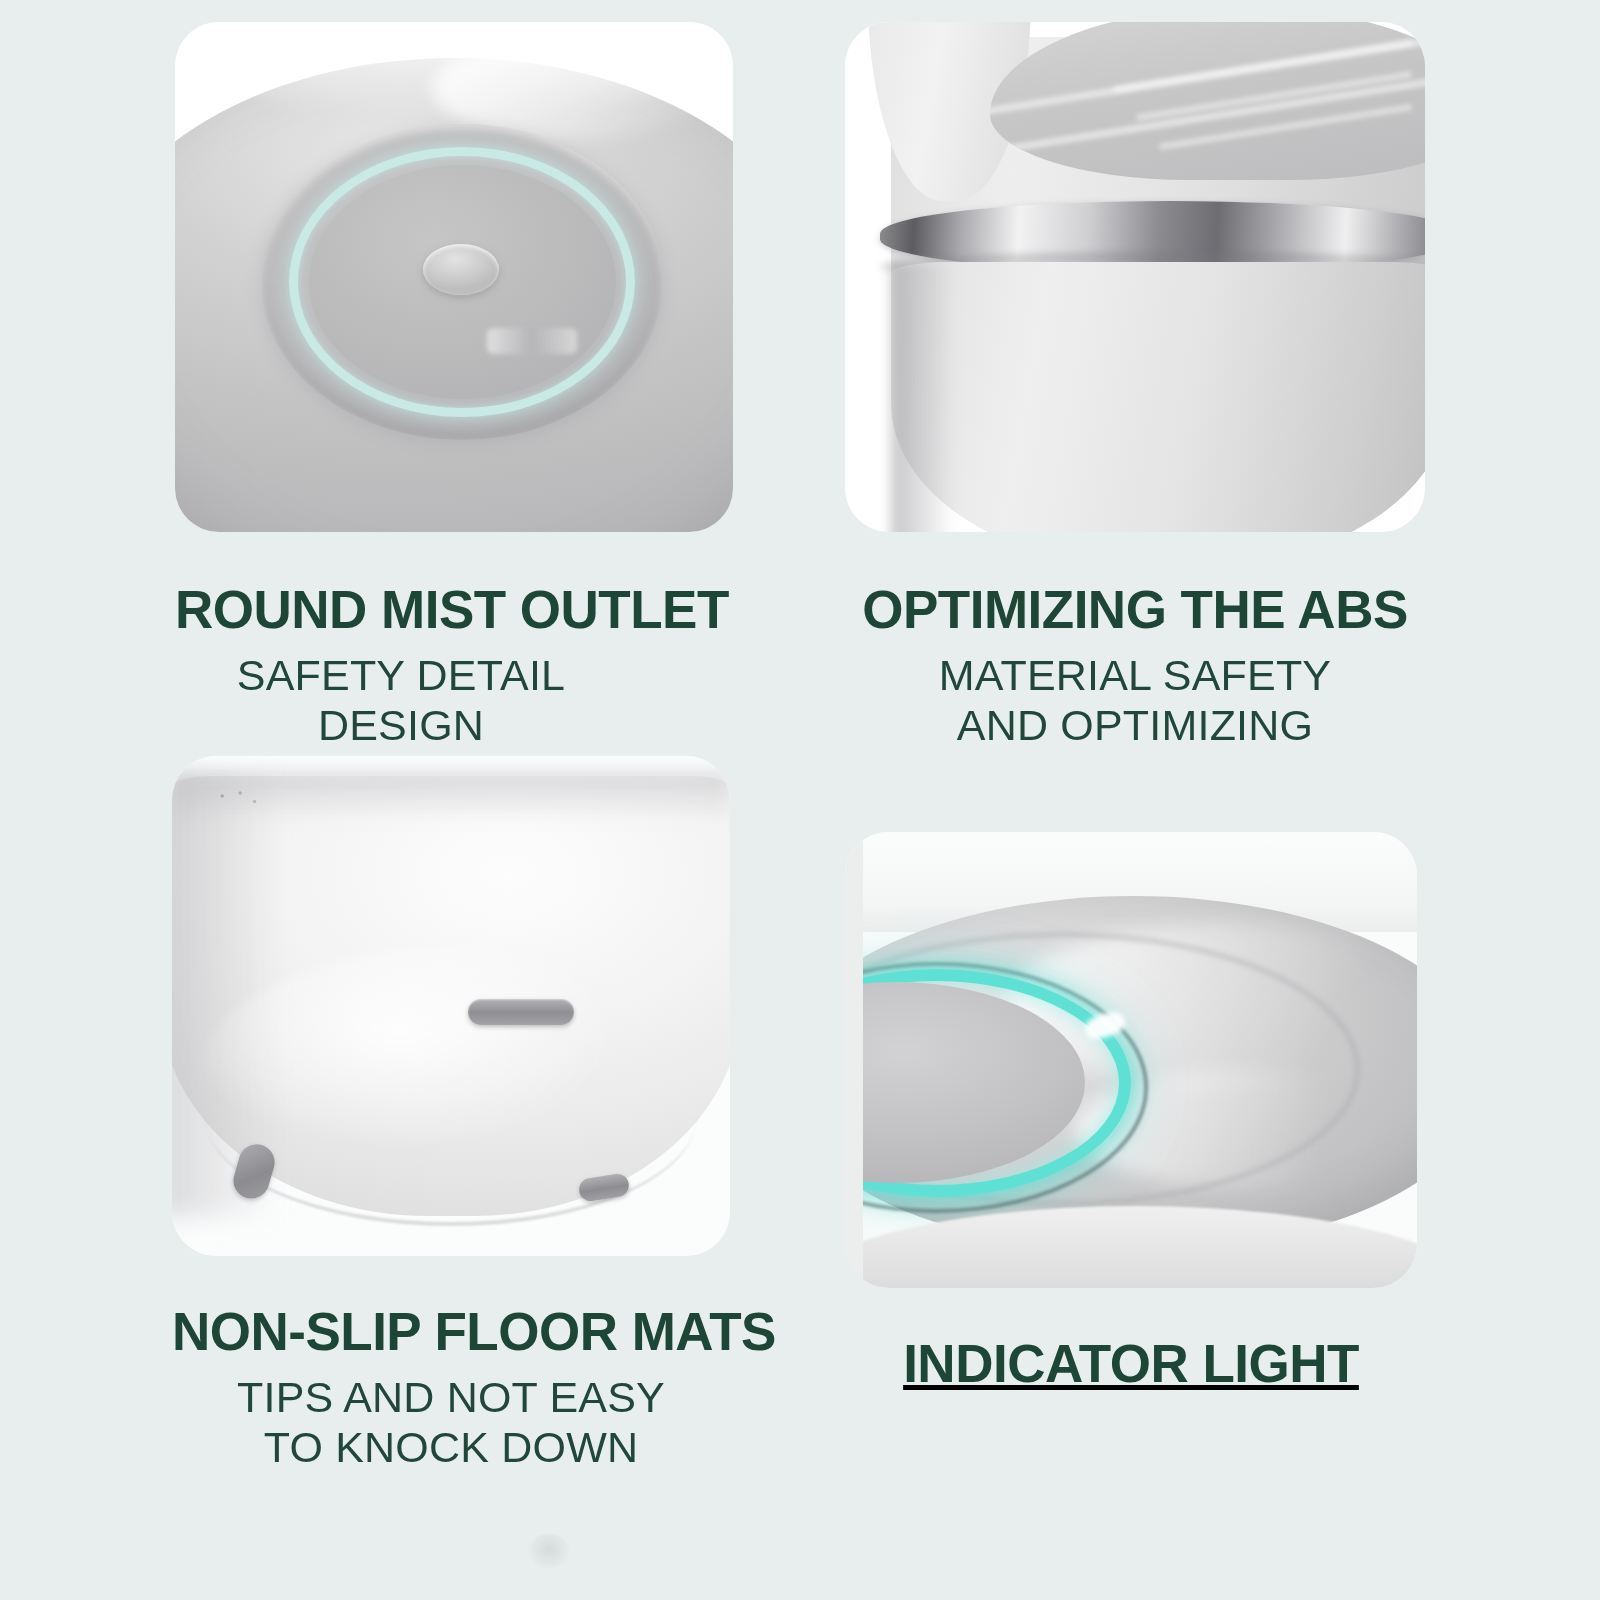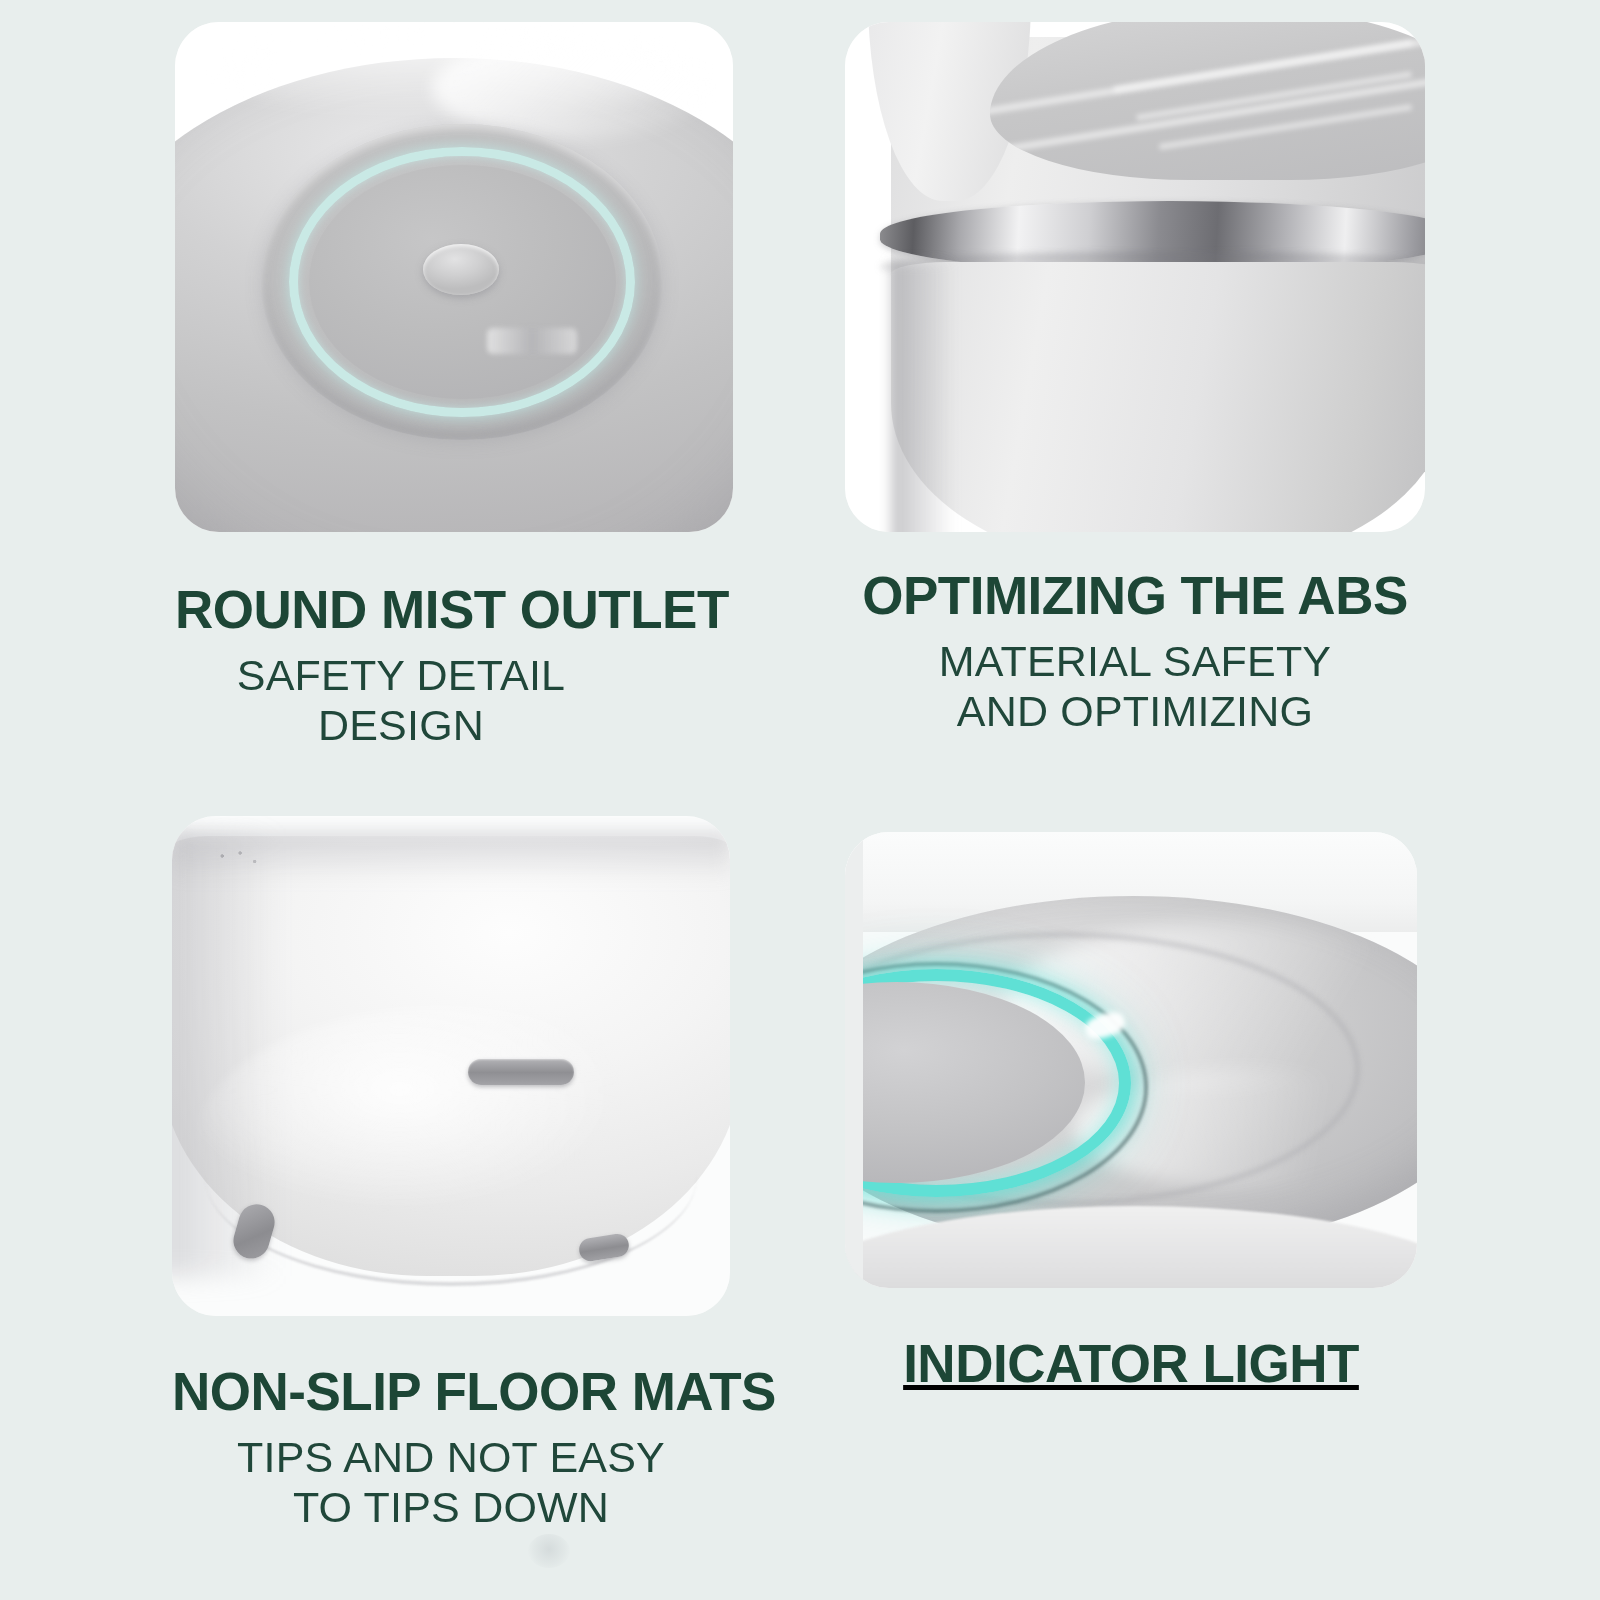--- a/index.html
+++ b/index.html
@@ -51,23 +51,23 @@
     margin-top: 14px;
   }
 
   
   #cell-1 { left: 175px;  top: 22px; width: 452px; }
   #cell-1 .card { width: 558px; height: 510px; }
   #cell-1 .caption { margin-top: 50px; }
 
   #cell-2 { left: 845px;  top: 22px; width: 580px; }
   #cell-2 .card { width: 580px; height: 510px; }
-  #cell-2 .caption { margin-top: 36px; }
-
-  #cell-3 { left: 172px;  top: 816px; width: 558px; }
+  #cell-2 .caption { margin-top: 50px; }
+
+  #cell-3 { left: 172px;  top: 756px; width: 558px; }
   #cell-3 .card { width: 558px; height: 500px; }
   #cell-3 .caption { margin-top: 48px; }
 
   #cell-4 { left: 845px;  top: 832px; width: 572px; text-decoration: underline; }
   #cell-4 .card { width: 572px; height: 456px; }
   #cell-4 .caption { margin-top: 48px; }
 
   
   .ph1 {
     position: absolute; inset: 0;
@@ -466,21 +466,21 @@
         <div class="specks"></div>
         <div class="pad-center"></div>
         <div class="pad-bl"></div>
         <div class="pad-br"></div>
       </div>
     </div>
     <div class="caption">
       <div class="fe-title">NON-SLIP FLOOR MATS</div>
       <div class="fe-sub">
         <div>TIPS AND NOT EASY</div>
-        <div>TO TIPS DOWN</div>
+        <div>TO KNOCK DOWN</div>
       </div>
     </div>
   </div>
 
   <div class="feature" id="cell-4">
     <div class="card">
       <div class="ph4">
         <div class="topwhite"></div>
         <div class="lid"></div>
         <div class="lid-sheen"></div>

